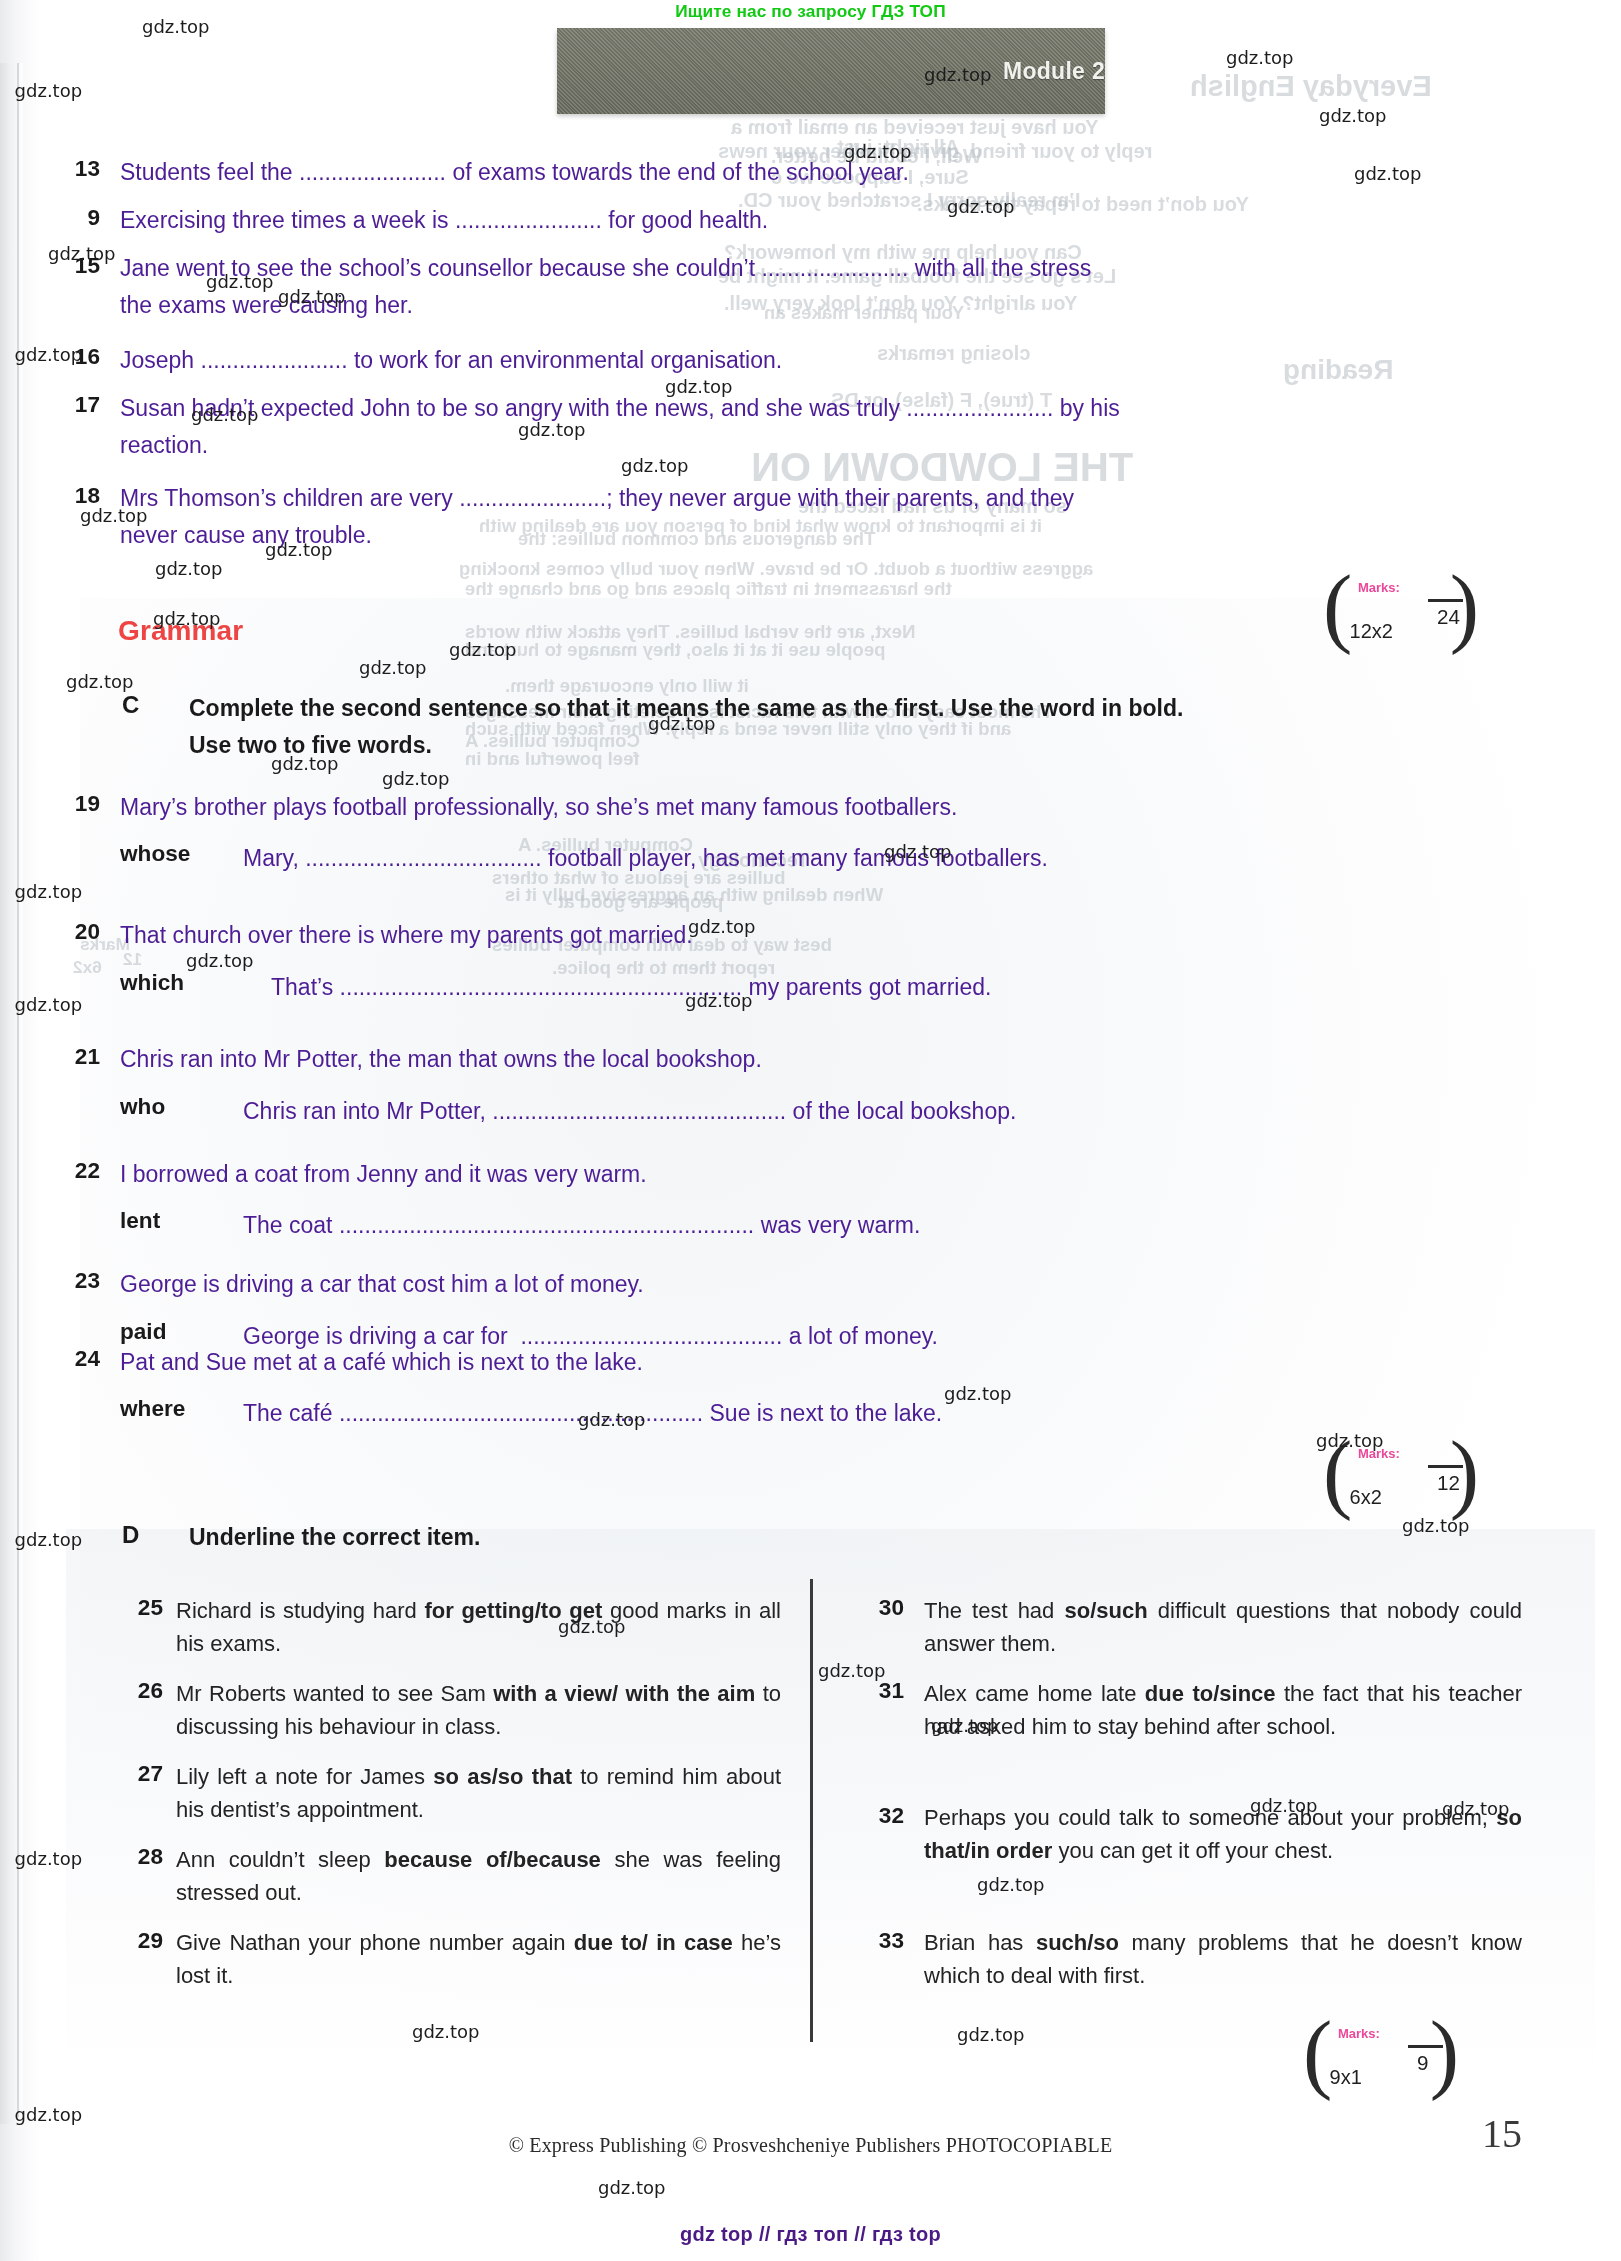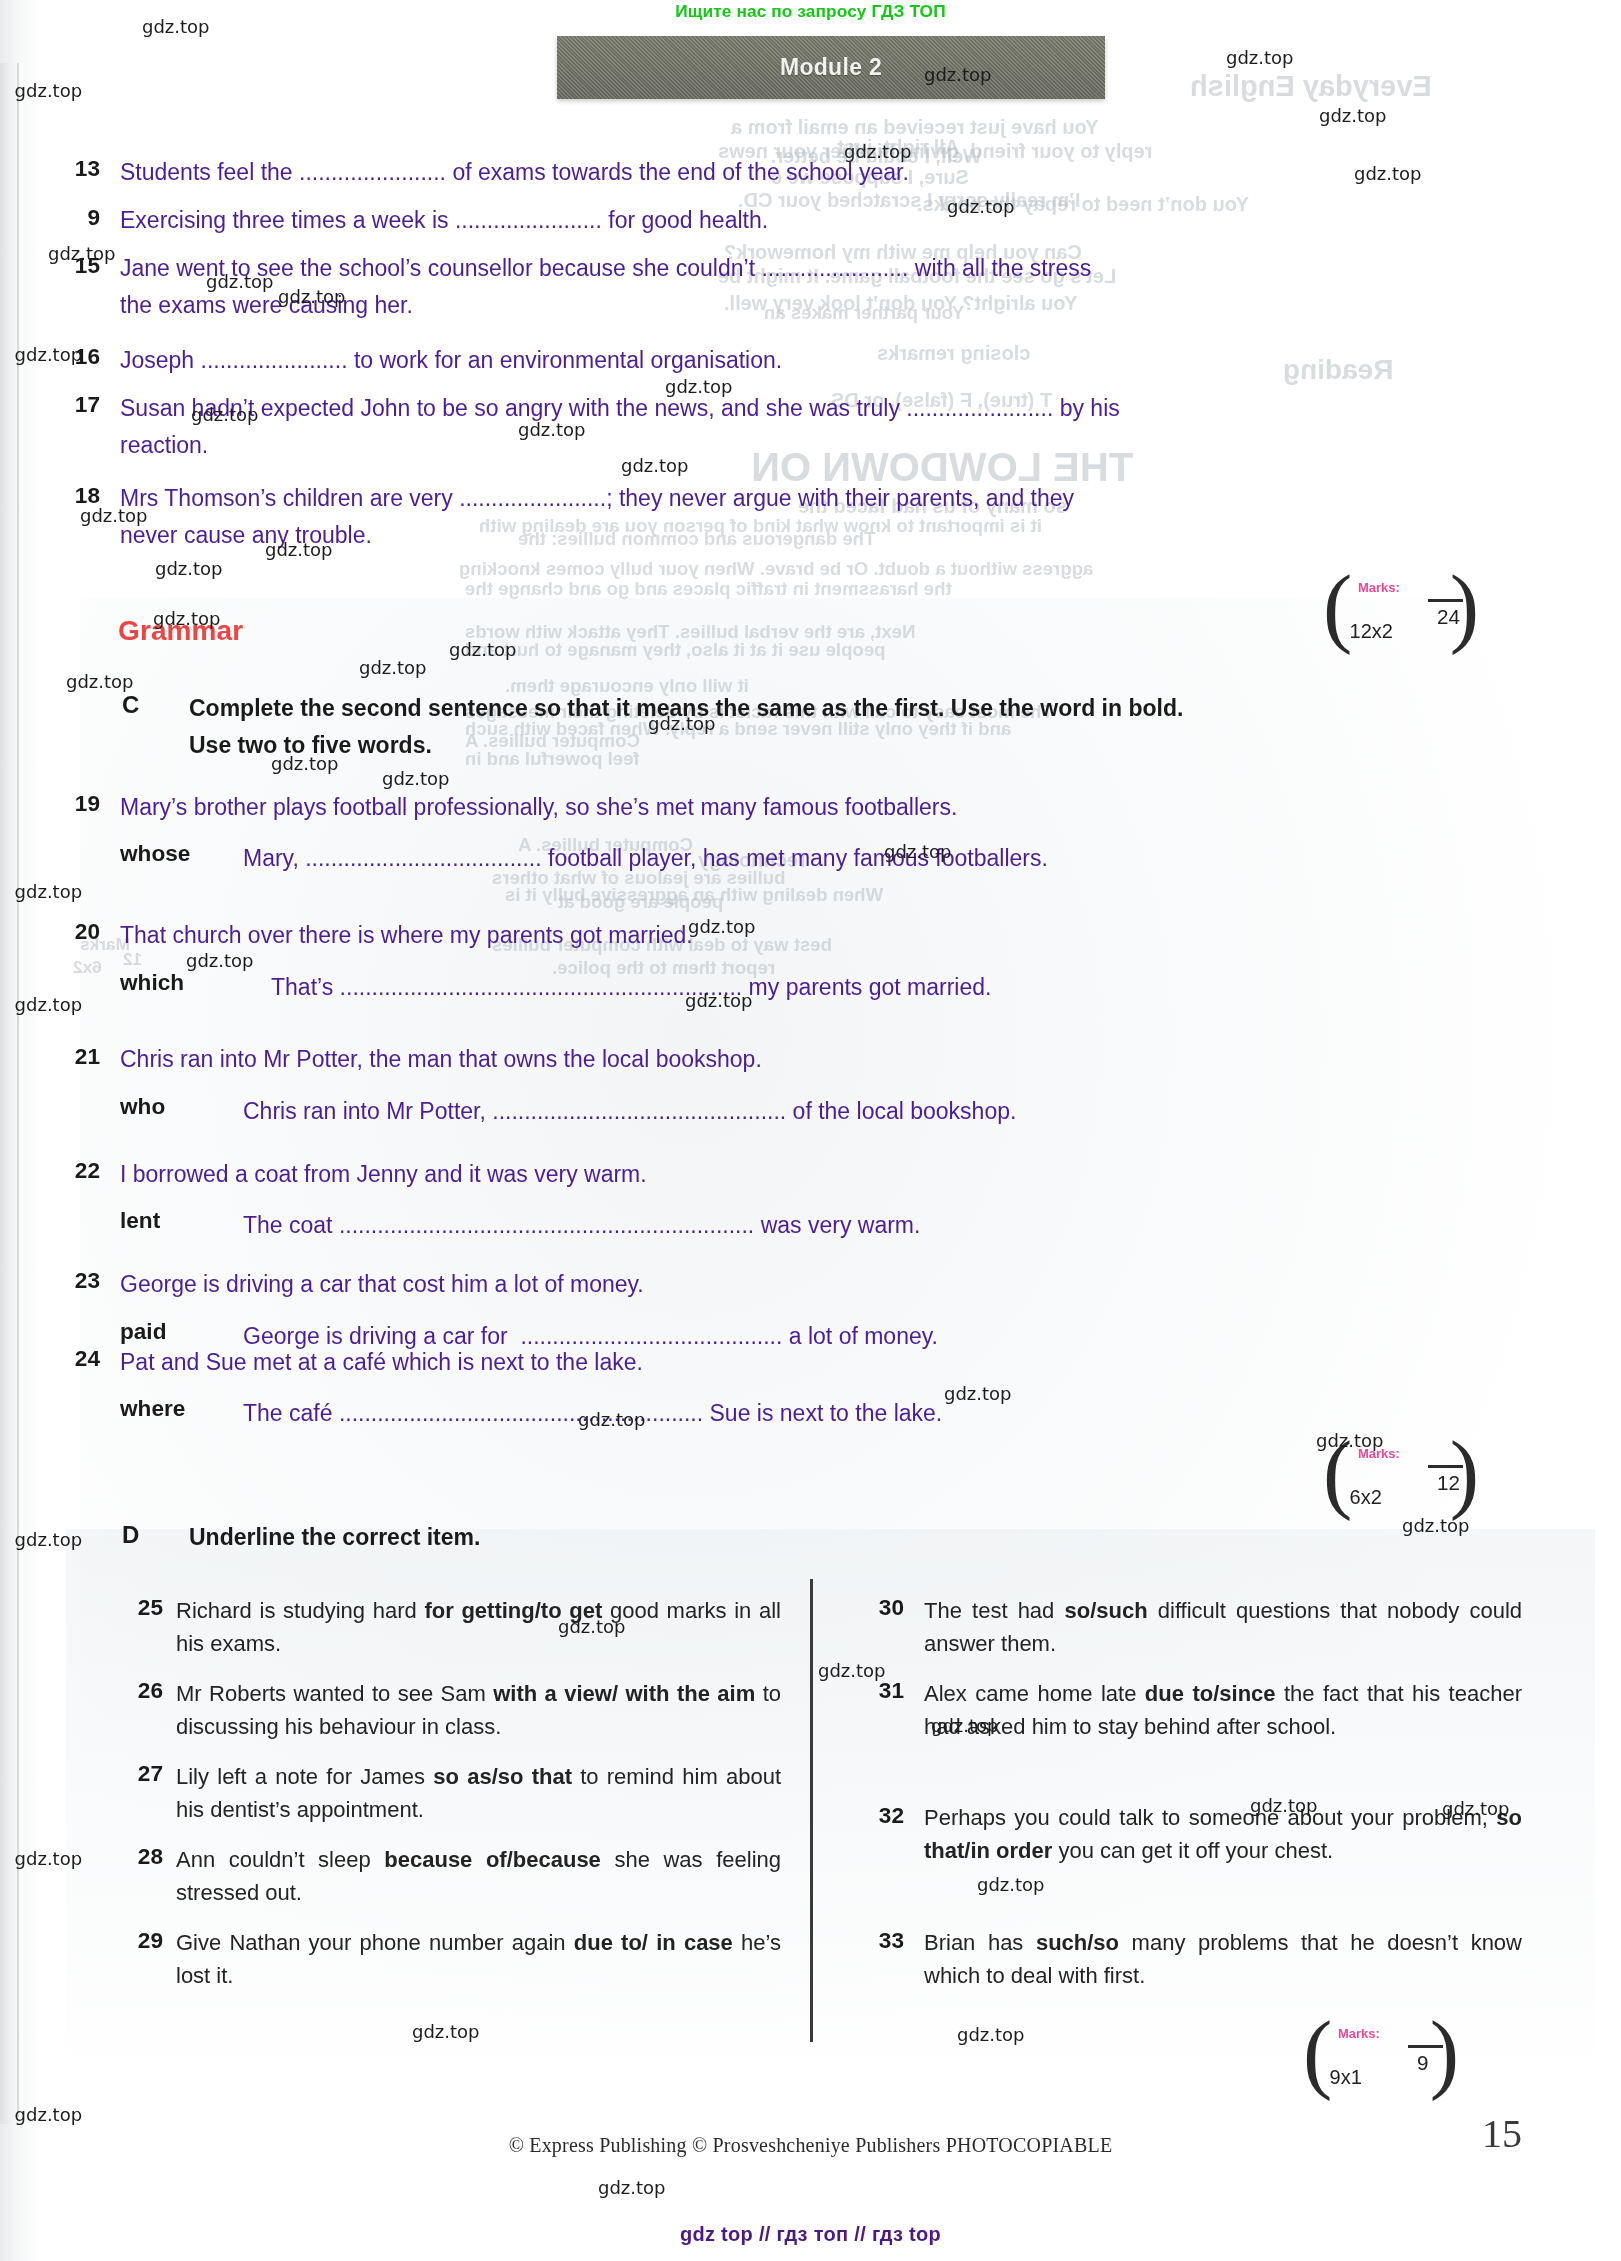--- a/index.html
+++ b/index.html
@@ -39,25 +39,25 @@
 
   
   .promo{
     position:absolute;left:0;top:1.3px;width:1621px;text-align:center;
     color:#12c914;font-size:17.3px;font-weight:700;letter-spacing:0.1px;
     font-family:"Liberation Sans", sans-serif;
   }
 
   
   .module-banner{
-    position:absolute;left:557px;top:36px;width:548px;height:63px;
+    position:absolute;left:557px;top:28px;width:548px;height:86px;
     background:
       repeating-linear-gradient(45deg,rgba(255,255,255,.10) 0 1.3px,rgba(0,0,0,.10) 1.3px 2.7px),
       linear-gradient(180deg,#7d7f71 0%,#75776a 50%,#6d6f63 100%);
-    display:flex;align-items:center;justify-content:center;
+    display:flex;align-items:center;justify-content:flex-end;
     box-shadow:0 2.7px 4.7px rgba(0,0,0,.22);
   }
   .module-banner span{
     color:#f1f2ee;font-size:23px;font-weight:700;letter-spacing:0.3px;
     text-shadow:0 0.7px 1.3px rgba(0,0,0,.35);
   }
 
   
   .q{
     position:absolute;

